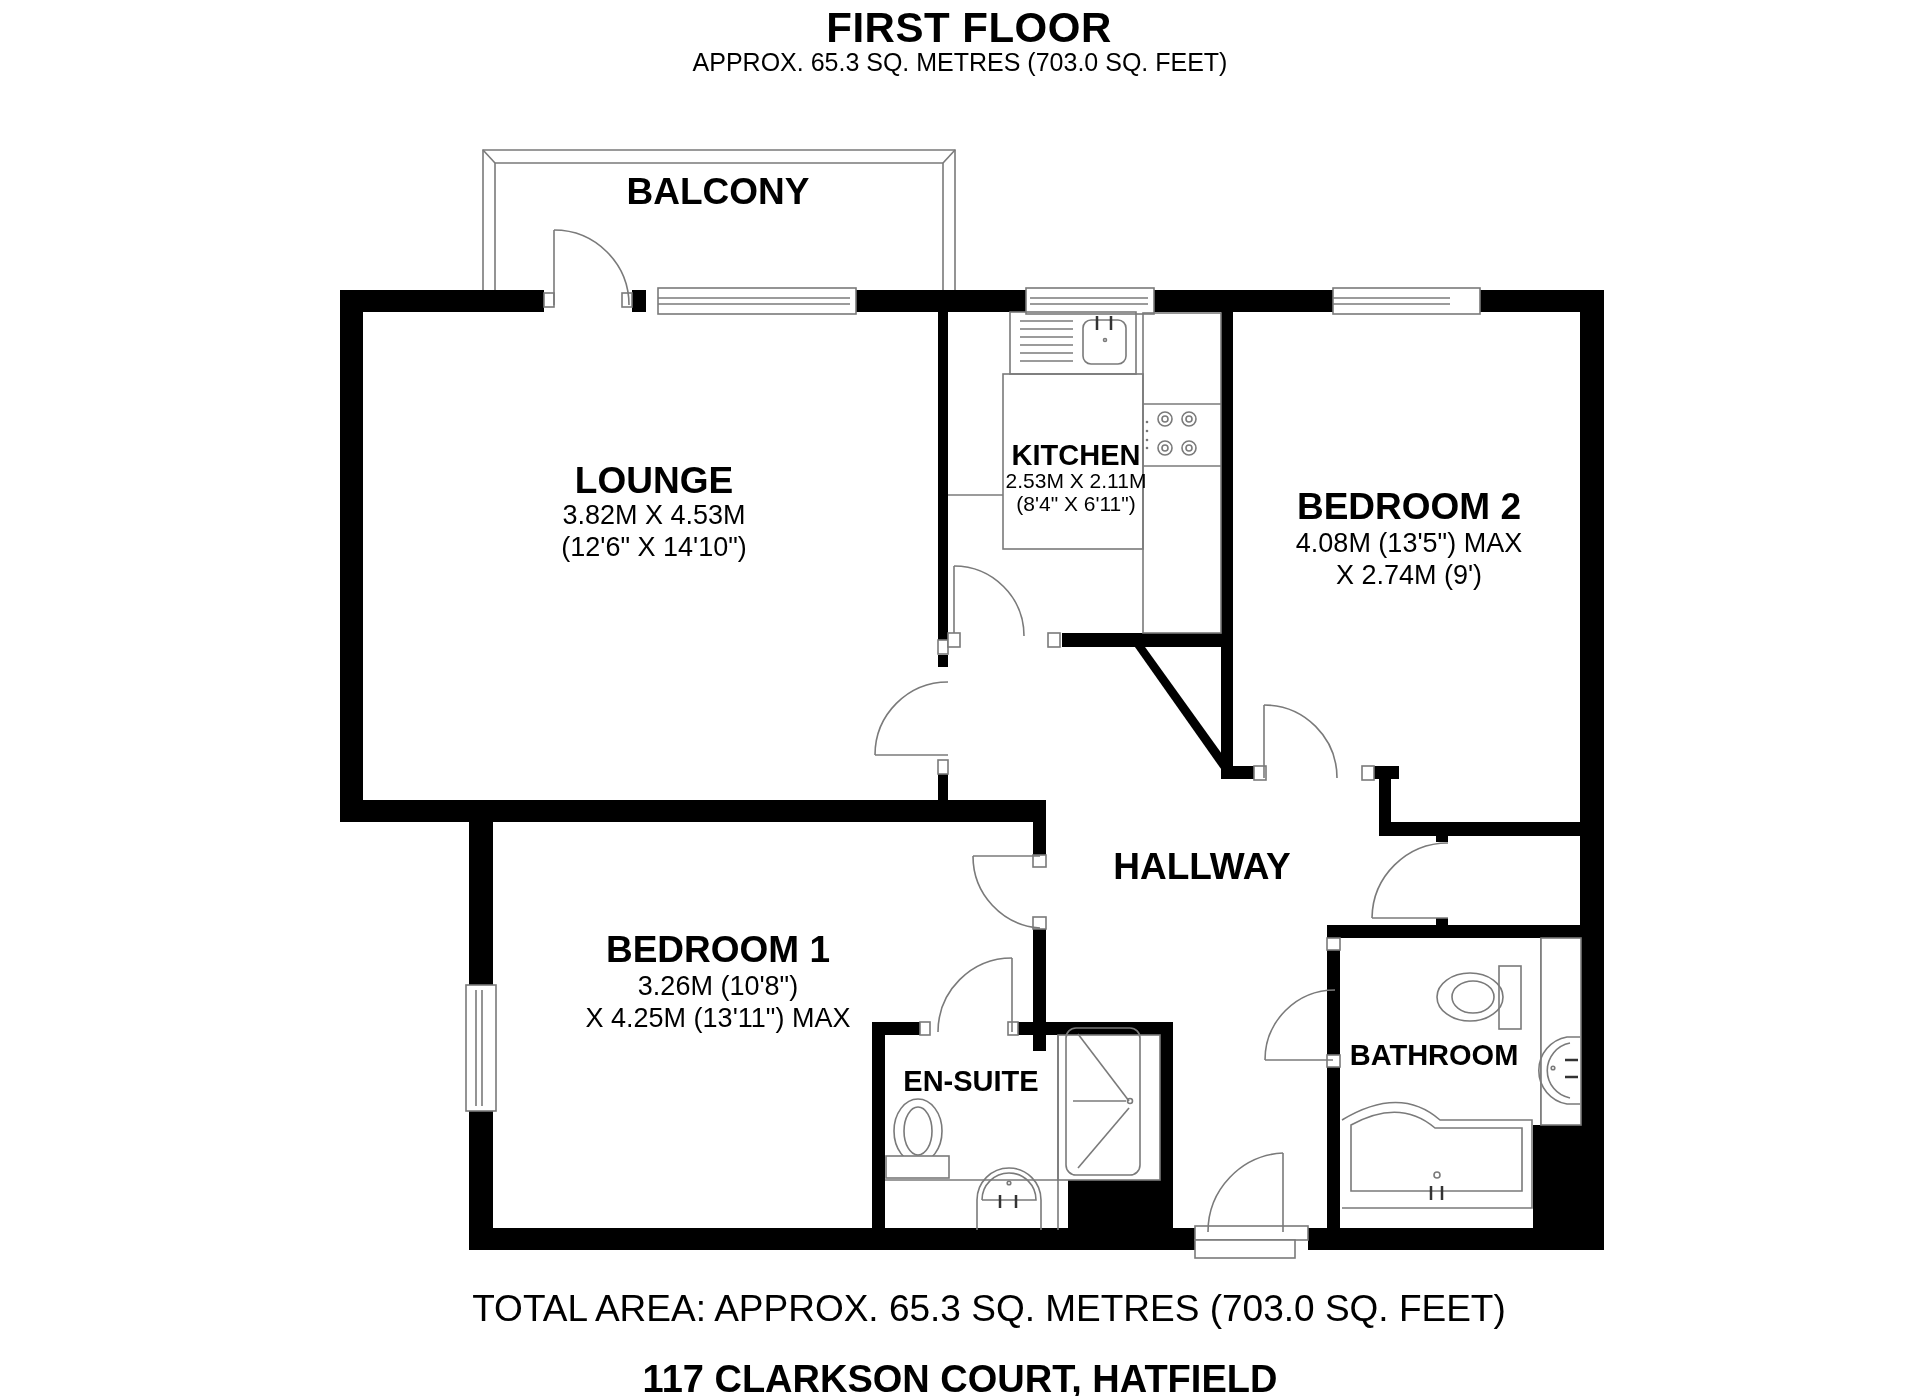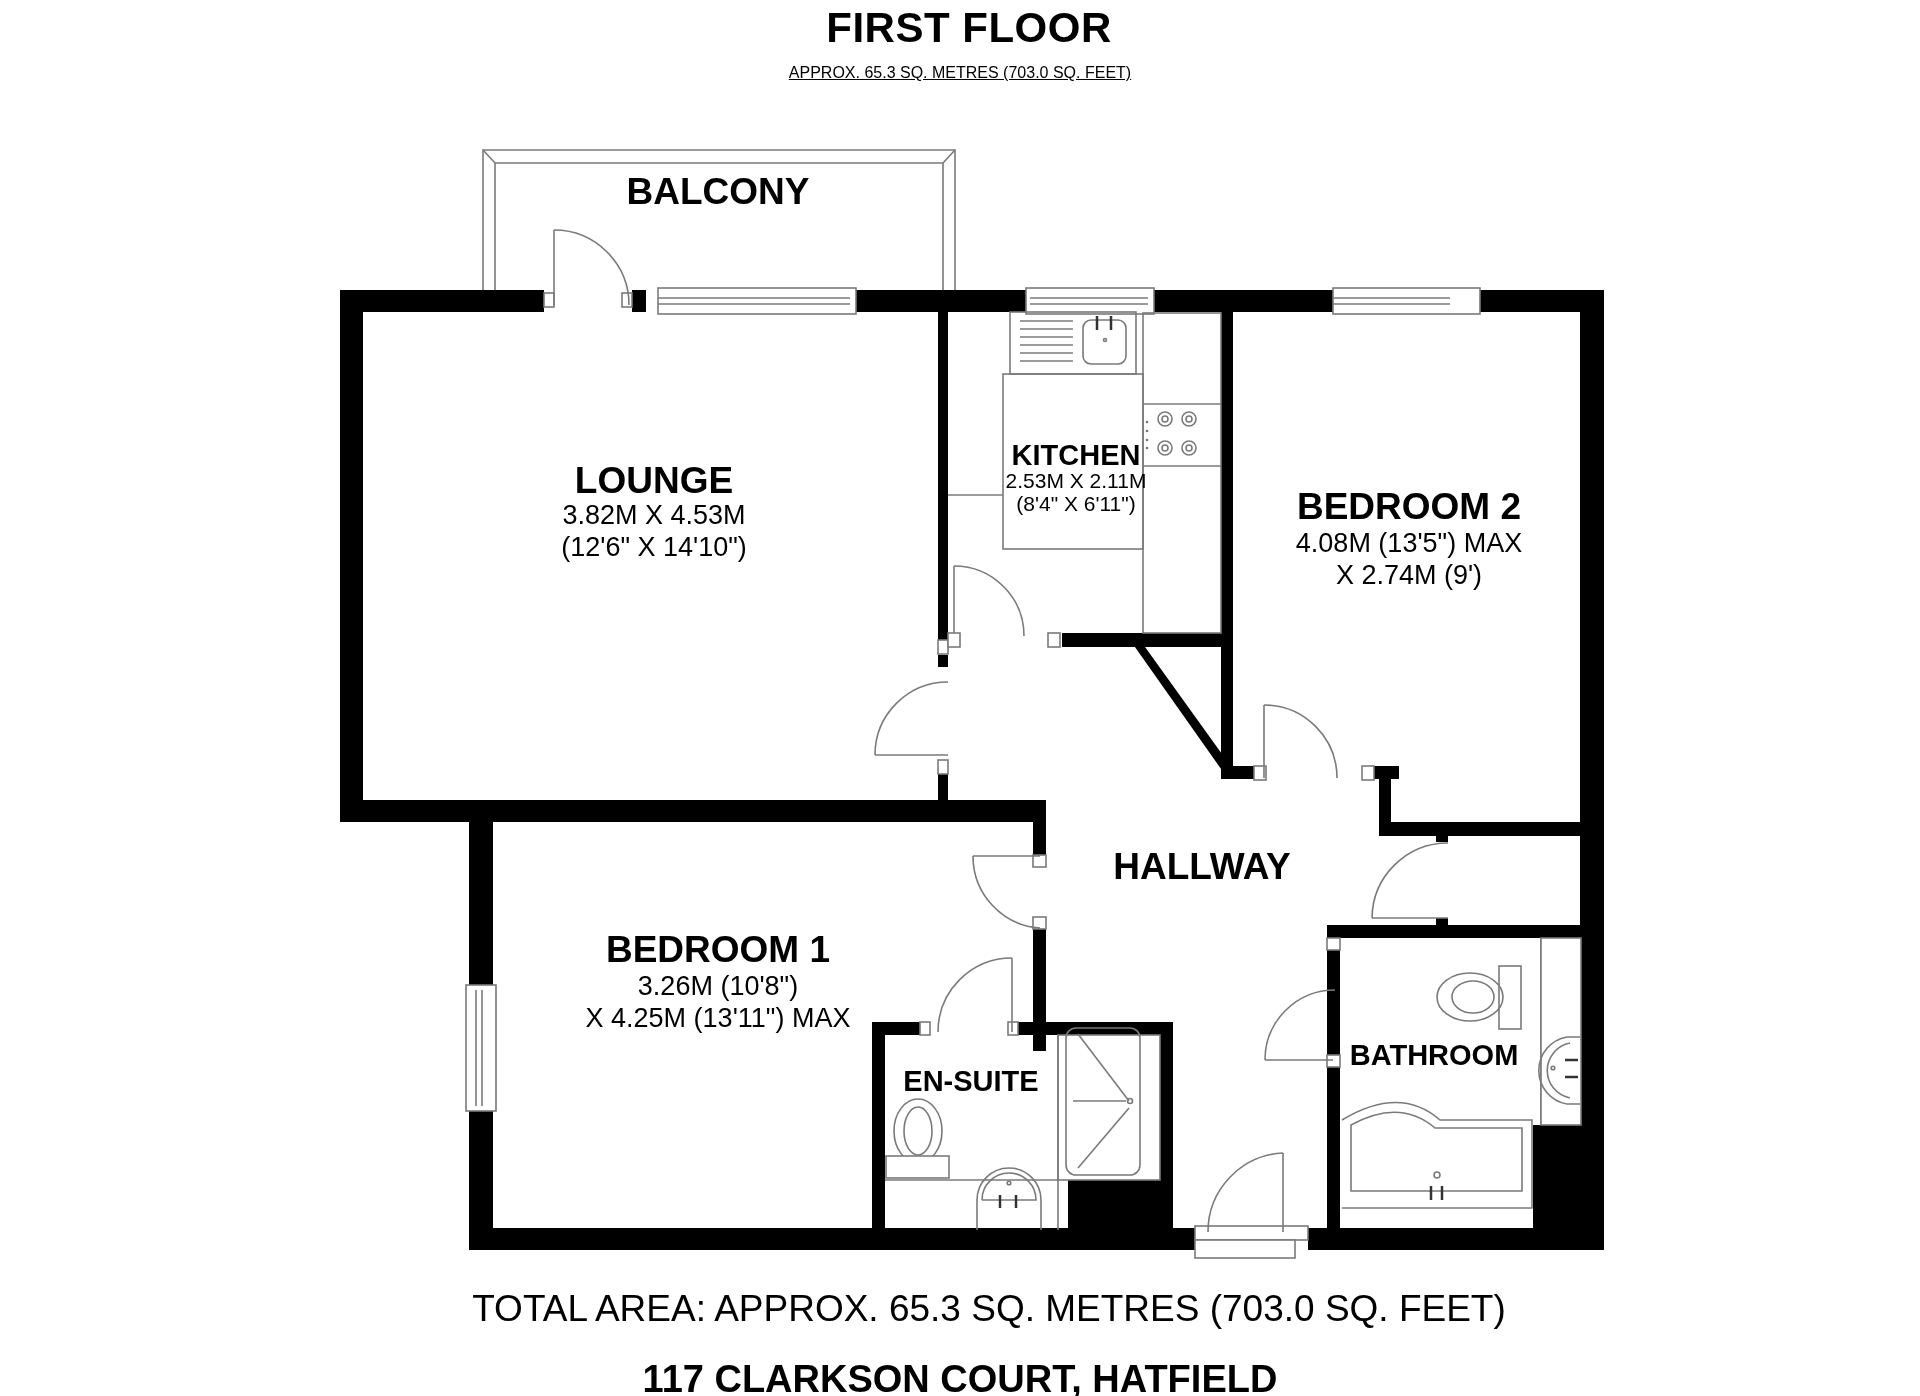--- a/index.html
+++ b/index.html
@@ -1,20 +1,20 @@
 <!DOCTYPE html>
 <html><head>
 <meta charset="utf-8">
 <style>
   html, body { margin: 0; padding: 0; background: #ffffff; }
   body { width: 1920px; height: 1396px; position: relative; overflow: hidden;
          font-family: "Liberation Sans", "DejaVu Sans", sans-serif; color: #000; }
   .hdr { position: absolute; left: 0; width: 1920px; text-align: center; }
   .title { top: 4px; font-size: 42px; font-weight: bold; letter-spacing: 0.5px; margin-left: 9px; }
-  .subtitle { top: 64px; font-size: 16px; text-decoration: underline; }
+  .subtitle { top: 48px; font-size: 25px; }
   .total { top: 1288px; font-size: 37px; margin-left: 29px; }
   .address { top: 1358px; font-size: 38px; font-weight: bold; }
   svg { position: absolute; left: 0; top: 0; }
   .wall { fill: #000; }
   .thin { fill: none; stroke: #7a7a7a; stroke-width: 1.6; }
   .thinw { fill: #fff; stroke: #7a7a7a; stroke-width: 1.6; }
   .lbl { font-family: "Liberation Sans", "DejaVu Sans", sans-serif; fill: #000; text-anchor: middle; }
   .rname { font-weight: bold; font-size: 37px; }
   .rname-s { font-weight: bold; font-size: 29px; }
   .dim { font-size: 27px; }

